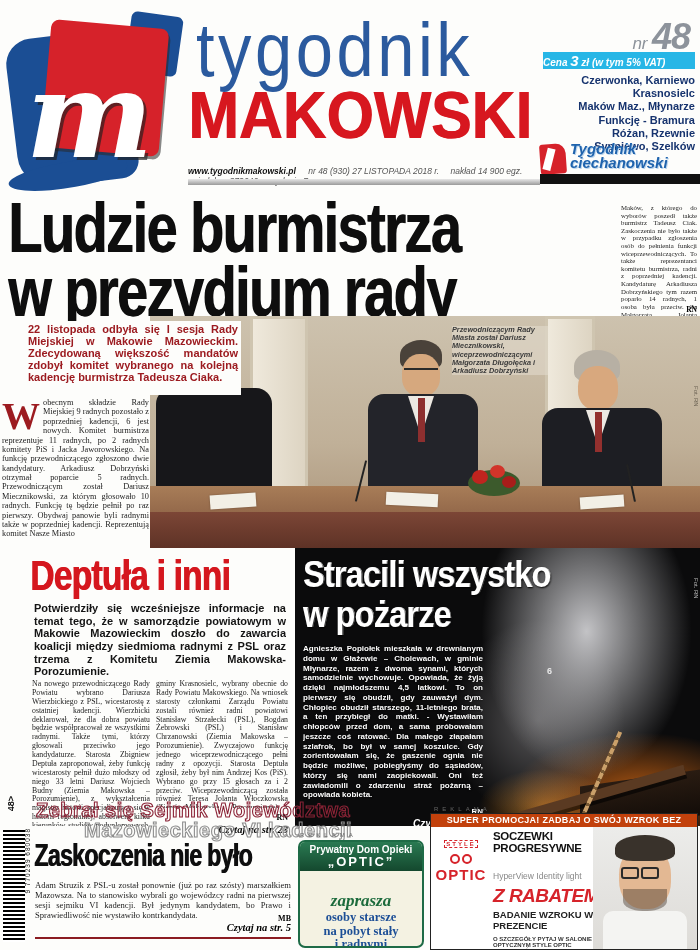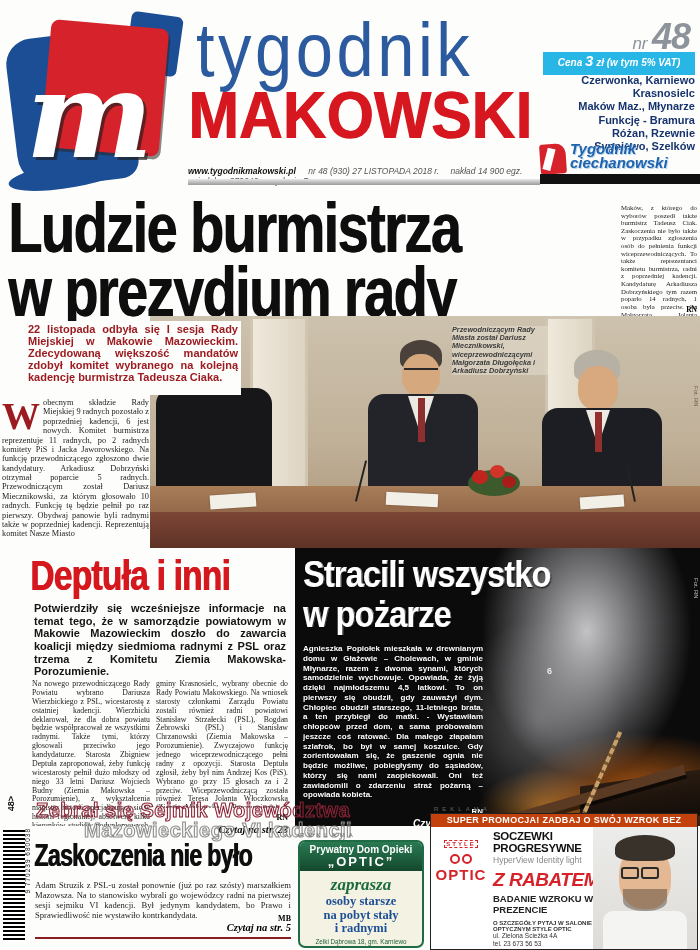--- a/index.html
+++ b/index.html
@@ -18,21 +18,21 @@
   .logo-blue { position:absolute; left:4px; top:28px; width:120px; height:150px; background:#1b4e94; border-radius:26px 30px 18px 34px; transform:rotate(-7deg); }
   .logo-blue2 { position:absolute; left:120px; top:8px; width:52px; height:60px; background:#1b4e94; transform:rotate(8deg); border-radius:6px; }
   .logo-red { position:absolute; left:38px; top:18px; width:118px; height:128px; background:#d6222a; transform:rotate(5deg); border-radius:8px; box-shadow:2px 3px 0 rgba(40,40,40,.55); }
   .logo-m { position:absolute; left:18px; top:38px; font-family:"DejaVu Serif", serif; font-style:italic; font-weight:bold; font-size:120px; color:#fff; text-shadow:3px 3px 0 rgba(30,30,30,.65); }
   .logo-swoosh { position:absolute; left:0px; top:156px; width:120px; height:26px; background:#1b4e94; border-radius:50% 40% 50% 60%; transform:rotate(-10deg); }
   #title-top { left:196px; top:12px; font-size:76px; font-weight:400; color:#2b5a9e; letter-spacing:4px; transform:scaleX(.88); line-height:1; }
   #title-bottom { left:188px; top:82px; font-size:66px; font-weight:700; color:#d7171f; letter-spacing:0px; transform:scaleX(.92); line-height:1; text-shadow:1px 0 0 #d7171f; }
   #issue-no { right:10px; top:16px; text-align:right; color:#8d939b; }
   #issue-no .nr { font-style:italic; font-size:17px; }
   #issue-no .big { font-style:italic; font-weight:700; font-size:36px; letter-spacing:-1px; }
-  #price-band { left:543px; top:52px; width:152px; height:23px; background:#27b6e6; color:#fff; font-style:italic; font-weight:700; font-size:10px; line-height:17px; text-align:center; }
+  #price-band { left:543px; top:52px; width:152px; height:17px; background:#27b6e6; color:#fff; font-style:italic; font-weight:700; font-size:10px; line-height:17px; text-align:left; }
   #price-band .big3 { font-size:15px; }
   #towns { left:505px; top:74px; width:190px; text-align:right; color:#16336e; font-weight:700; font-size:11px; line-height:13.2px; }
   #tc-logo { left:540px; top:148px; width:158px; height:26px; }
   .tc-mark { position:absolute; left:0; top:-4px; width:26px; height:30px; background:#d6222a; border-radius:3px 10px 3px 3px; transform:rotate(-4deg); }
   .tc-mark:after { content:""; position:absolute; left:5px; top:4px; width:8px; height:22px; background:#fff; transform:rotate(18deg); }
   .tc-text { position:absolute; left:30px; top:-6px; color:#1f63ad; font-weight:700; font-style:italic; line-height:14px; font-size:15px; text-shadow:1px 1px 0 #bcd6ee; }
   #info-bar { left:188px; top:166px; width:350px; font-size:8.5px; font-style:italic; color:#555; }
   #info-bar .url { font-weight:700; color:#111; margin-right:10px; }
   #info-bar span { margin-right:9px; }
   #gray-strip { left:188px; top:179px; width:352px; height:6px; background:linear-gradient(#e8e8e8,#9a9a9a); }
@@ -103,32 +103,32 @@
   #barcode-num { left:24px; top:828px; writing-mode:vertical-rl; transform:rotate(180deg); font-size:6.5px; letter-spacing:1px; color:#111; }
   #issue-mark { left:6px; top:796px; writing-mode:vertical-rl; transform:rotate(180deg); font-size:9px; font-weight:700; color:#111; }
 
   
   .reklama { font-size:6px; letter-spacing:4px; color:#666; }
   #rek-l { left:300px; top:832px; } #rek-r { left:434px; top:806px; }
   #ad-zelki { left:298px; top:840px; width:126px; height:108px; border:2px solid #1e6b46; border-radius:7px; background:#f4f2e2; overflow:hidden; text-align:center; }
   #zelki-head { background:linear-gradient(#2a7a52,#14482e); color:#fff; padding:2px 0 3px; }
   #zelki-head .l1 { font-size:10px; font-weight:700; line-height:11px; }
   #zelki-head .l2 { font-size:13px; font-weight:700; letter-spacing:2px; line-height:13px; }
-  #zelki-zaprasza { font-family:"Liberation Serif", serif; font-style:italic; font-weight:700; font-size:17px; color:#1c6b3c; margin-top:4px; }
+  #zelki-zaprasza { font-family:"Liberation Serif", serif; font-style:italic; font-weight:700; font-size:17px; color:#1c6b3c; margin-top:20px; }
   .zelki-blue { font-family:"Liberation Serif", serif; font-weight:700; font-size:12.5px; color:#1d4f96; line-height:13.5px; }
   .zelki-small { font-size:6.3px; color:#1c5c3c; line-height:7.5px; margin-top:2px; }
   #ad-optic { left:430px; top:813px; width:268px; height:137px; border:1px solid #222; background:#fff; overflow:hidden; }
   #optic-banner { background:#c2410c; color:#fff; font-weight:700; font-size:9px; text-align:center; line-height:13px; height:13px; letter-spacing:.3px; }
   #optic-logo { position:absolute; left:4px; top:18px; width:52px; text-align:center; color:#d6232a; }
   #optic-logo .style { font-size:6px; font-weight:700; letter-spacing:2px; border:1px dashed #d6232a; display:inline-block; padding:0 1px; }
   #optic-logo .optic { font-size:15px; font-weight:700; letter-spacing:1px; line-height:14px; }
   .lens { display:inline-block; width:10px; height:10px; border:2px solid #d6232a; border-radius:50%; margin:0 1px; }
   #optic-text { position:absolute; left:62px; top:16px; width:125px; }
   #optic-product { font-size:11.5px; font-weight:700; color:#111; letter-spacing:-.3px; }
-  #optic-sub { font-size:8.5px; color:#888; margin-top:1px; }
+  #optic-sub { font-size:8.5px; color:#888; margin-top:17px; }
   #optic-offer { font-size:19px; font-weight:700; font-style:italic; color:#d6232a; letter-spacing:-.5px; margin-top:4px; white-space:nowrap; }
   #optic-bonus { font-size:9.5px; font-weight:700; color:#222; margin-top:2px; }
   #optic-details { font-size:6px; font-weight:700; color:#333; margin-top:5px; }
   .optic-addr { font-size:6.5px; color:#333; line-height:8px; }
   #optic-photo { position:absolute; right:0; top:13px; width:104px; height:124px; background:linear-gradient(#ececea,#dddbd7); overflow:hidden; }
   .face { position:absolute; left:26px; top:18px; width:52px; height:64px; background:#e3b893; border-radius:46% 46% 42% 44%; }
   .hair { position:absolute; left:22px; top:8px; width:60px; height:26px; background:#39322b; border-radius:50% 50% 30% 30%; }
   .glasses { position:absolute; left:28px; top:38px; width:48px; height:13px; }
   .glasses span { display:inline-block; width:18px; height:12px; border:2.5px solid #2a2a2a; border-radius:3px; margin-right:2px; }
   .beard { position:absolute; left:30px; top:62px; width:44px; height:22px; background:rgba(70,58,46,.45); border-radius:0 0 45% 45%; }

